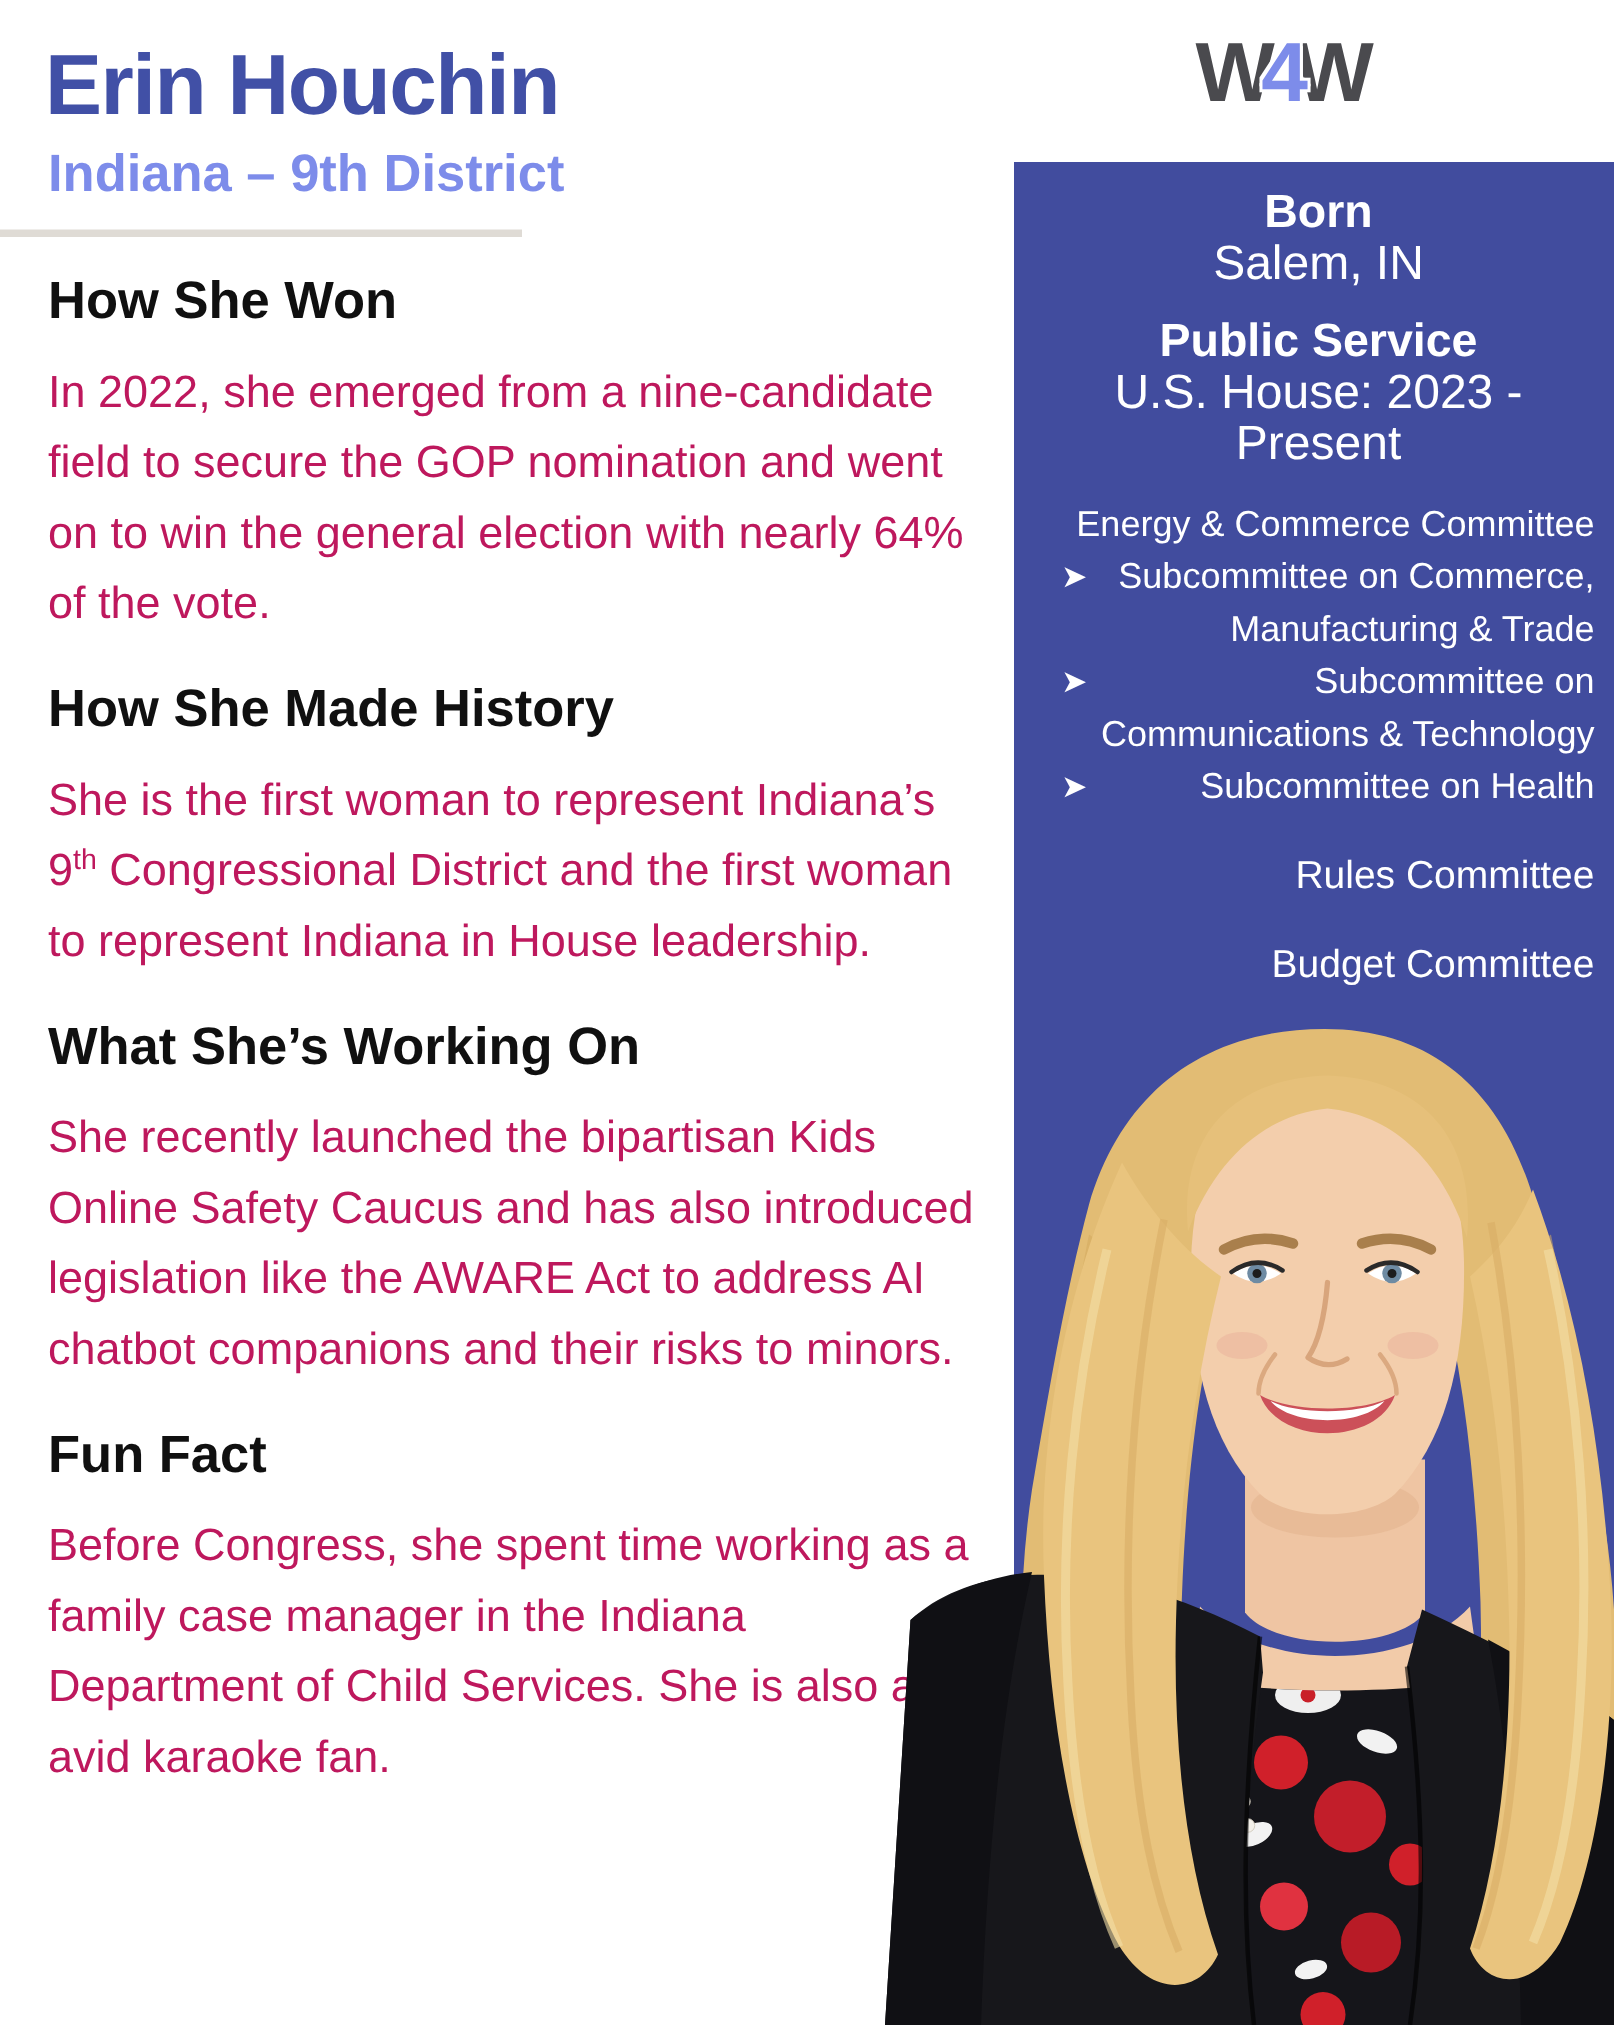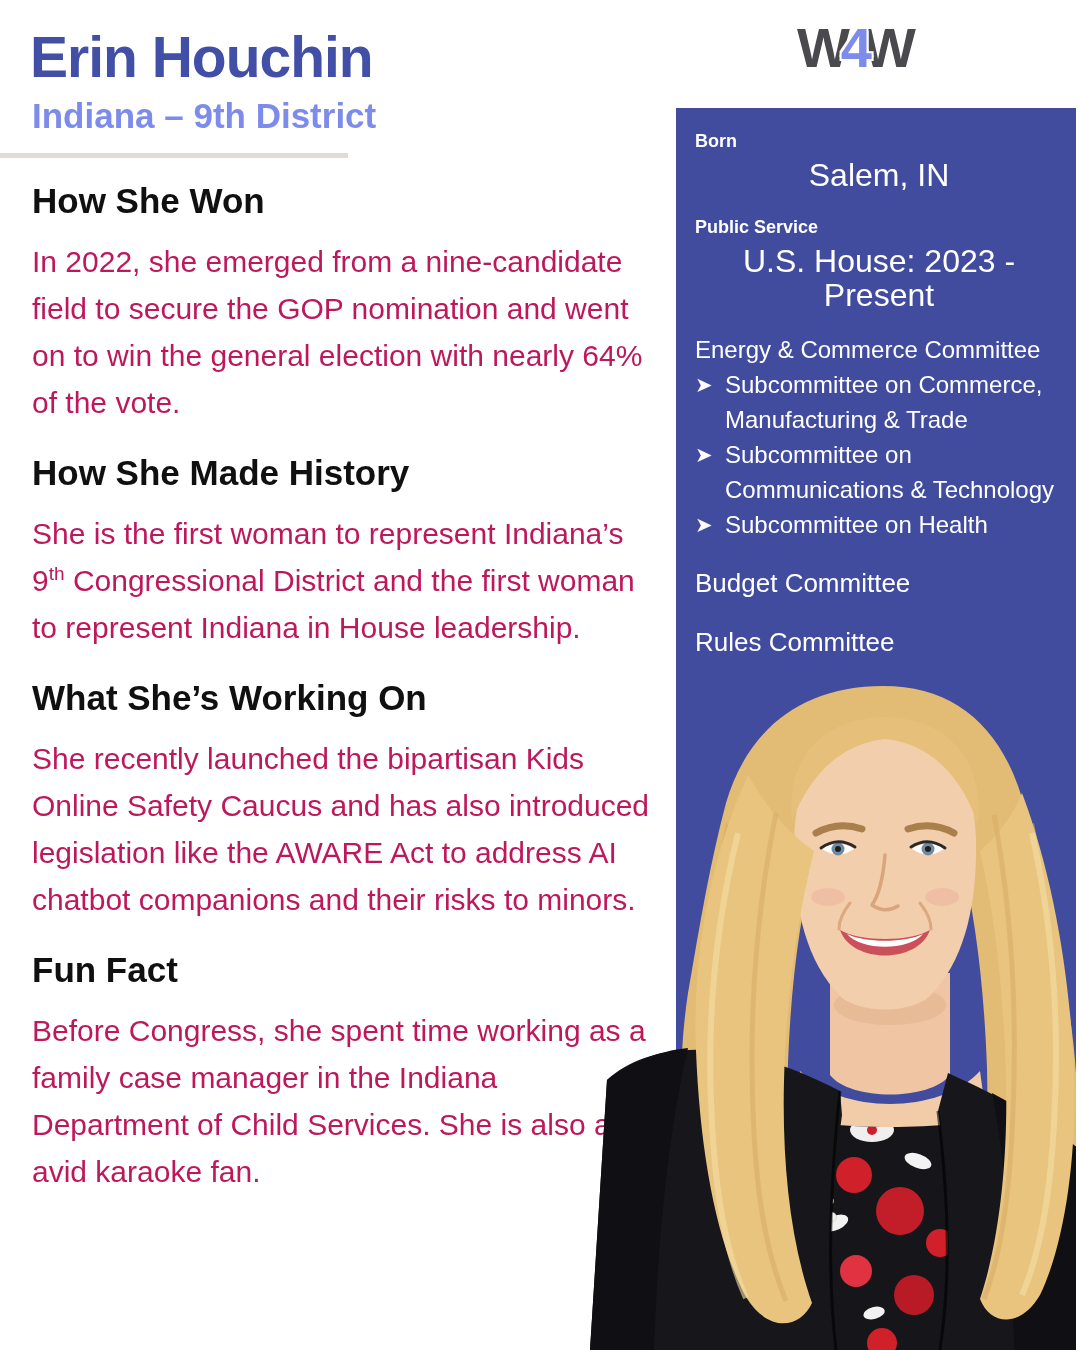--- a/index.html
+++ b/index.html
@@ -50,28 +50,28 @@
     margin:0;font-size:30px;line-height:47px;color:#be185d;
   }
   .left-col sup{font-size:19px;line-height:0;}
   
   .panel{
     position:absolute;left:676px;top:108px;width:404px;height:1242px;
     background:#414C9E;color:#ffffff;
     box-sizing:border-box;padding:16px 17px 0 19px;
   }
   .panel .c-label{
-    text-align:left;font-size:18px;font-weight:700;line-height:34px;
+    text-align:center;font-size:31px;font-weight:700;line-height:34px;
   }
   .panel .c-value{
     text-align:center;font-size:32px;font-weight:400;line-height:34px;
   }
   .panel .gap18{height:18px;}
   .panel .gap20{height:20px;}
-  .committee-list{font-size:24px;line-height:35px;}
+  .committee-list{font-size:24px;line-height:35px;text-align:right;}
   .committee-main{margin-top:0;}
   .sub-item{display:flex;align-items:flex-start;}
   .sub-item .bullet{flex:0 0 30px;font-size:21px;}
   .sub-item .sub-text{flex:1;}
   .other-committee{margin-top:24px;font-size:26px;line-height:35px;}
   
   .portrait{
     position:absolute;left:588px;top:683px;width:492px;height:667px;
   }
 </style>
@@ -119,22 +119,22 @@
       </div>
       <div class="sub-item">
         <span class="bullet">➤</span>
         <span class="sub-text">Subcommittee on Communications &amp; Technology</span>
       </div>
       <div class="sub-item">
         <span class="bullet">➤</span>
         <span class="sub-text">Subcommittee on Health</span>
       </div>
 
+      <div class="other-committee">Rules Committee</div>
       <div class="other-committee">Budget Committee</div>
-      <div class="other-committee">Rules Committee</div>
     </div>
   </div>
 
   <svg class="portrait" viewBox="0 0 492 667" xmlns="http://www.w3.org/2000/svg" aria-hidden="true">
 
     <g>
       <path fill="#E2BC74" d="M295,3
         C215,3 160,45 138,120
         C122,180 112,240 100,310
         C88,390 92,470 110,540

